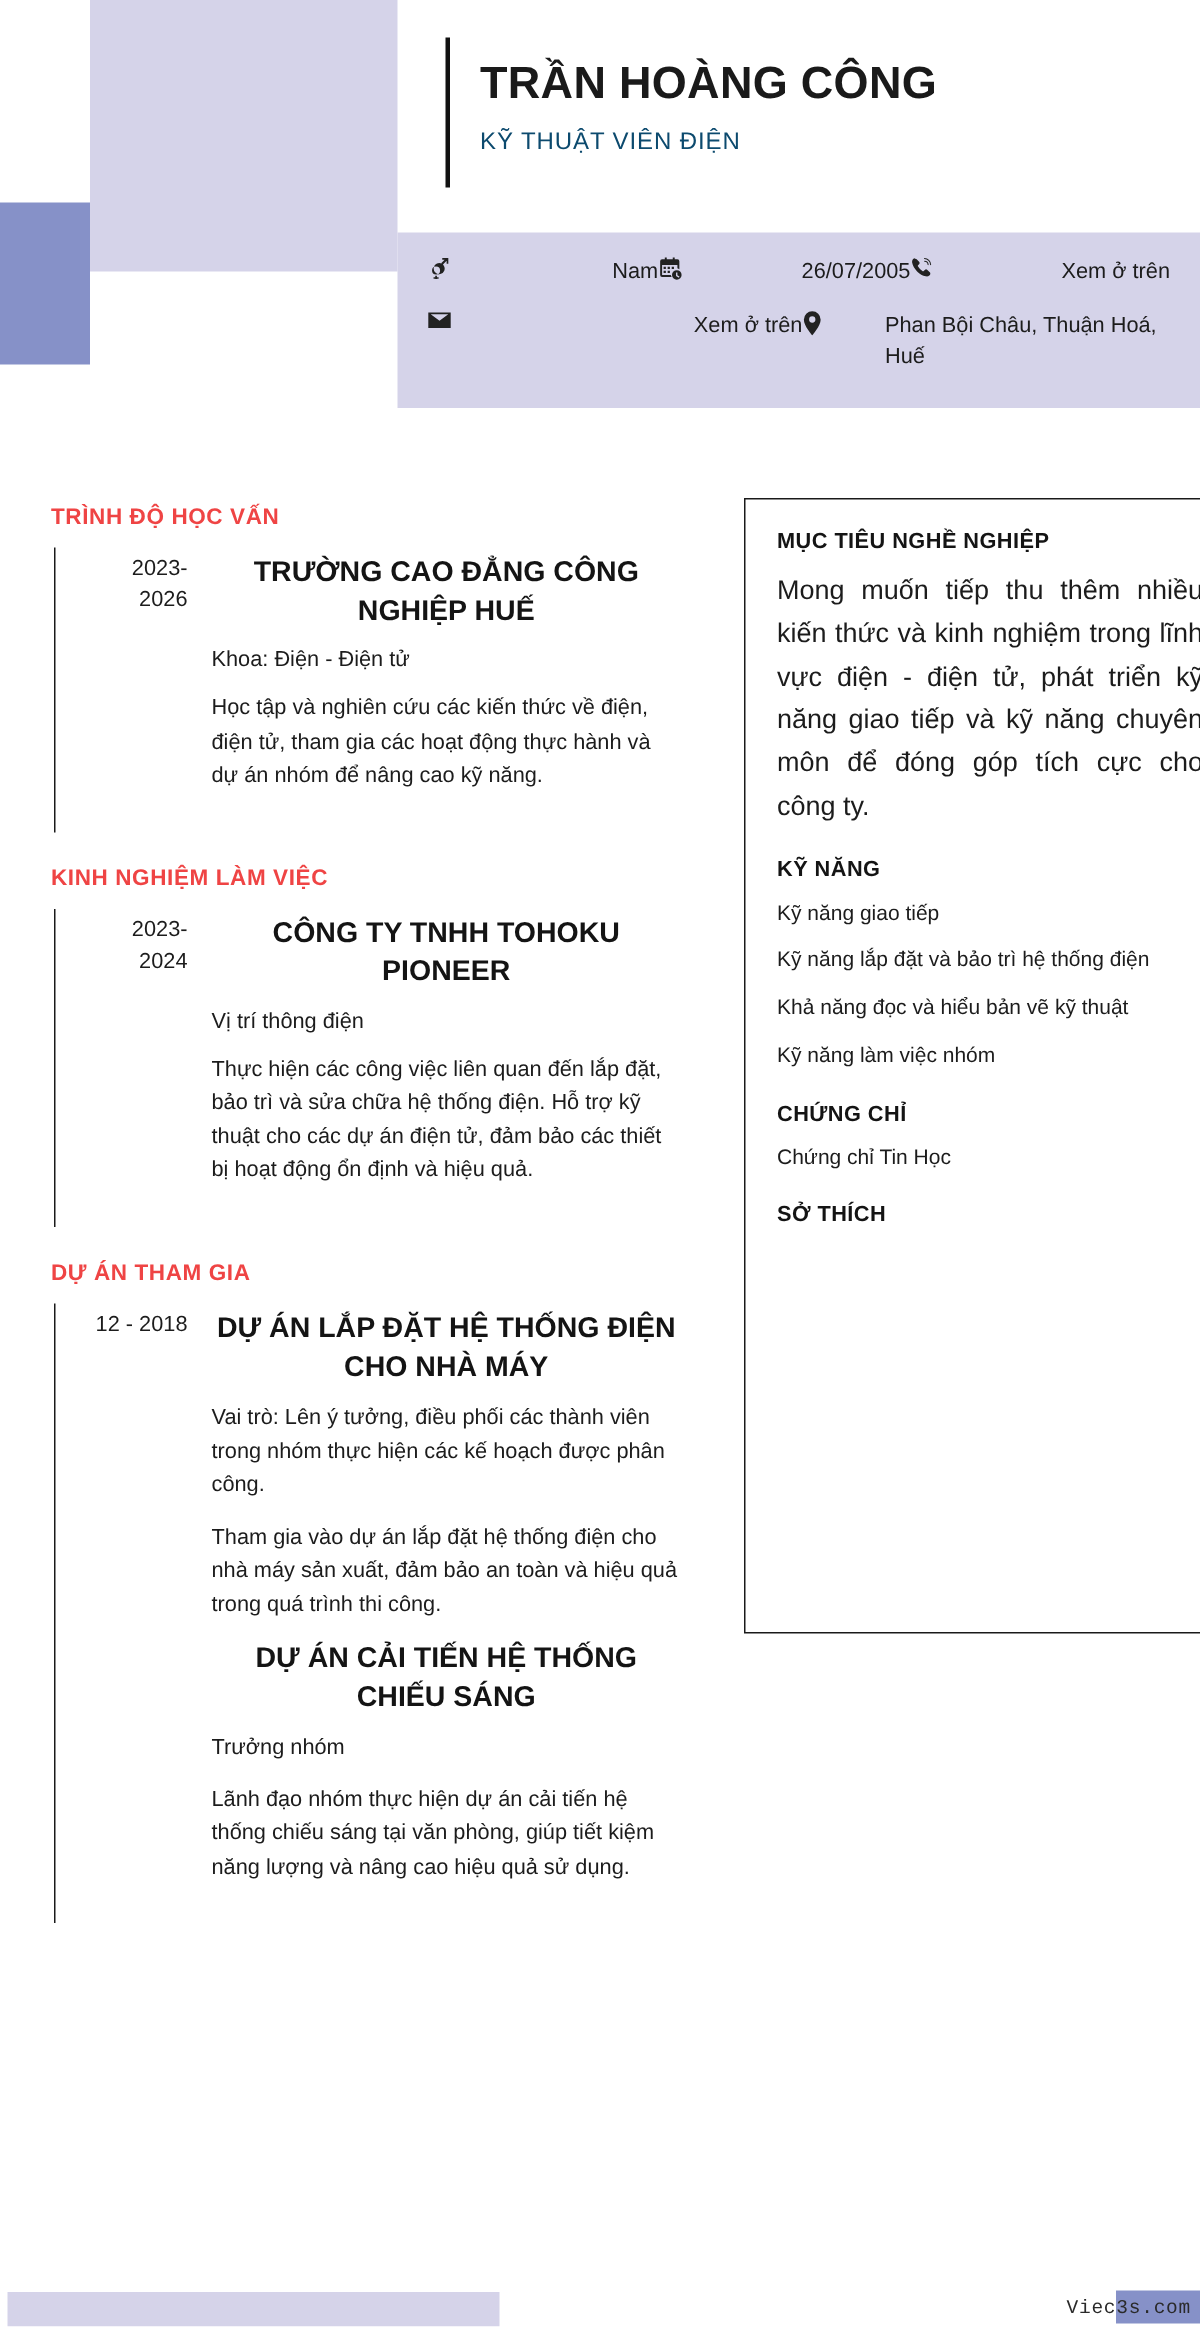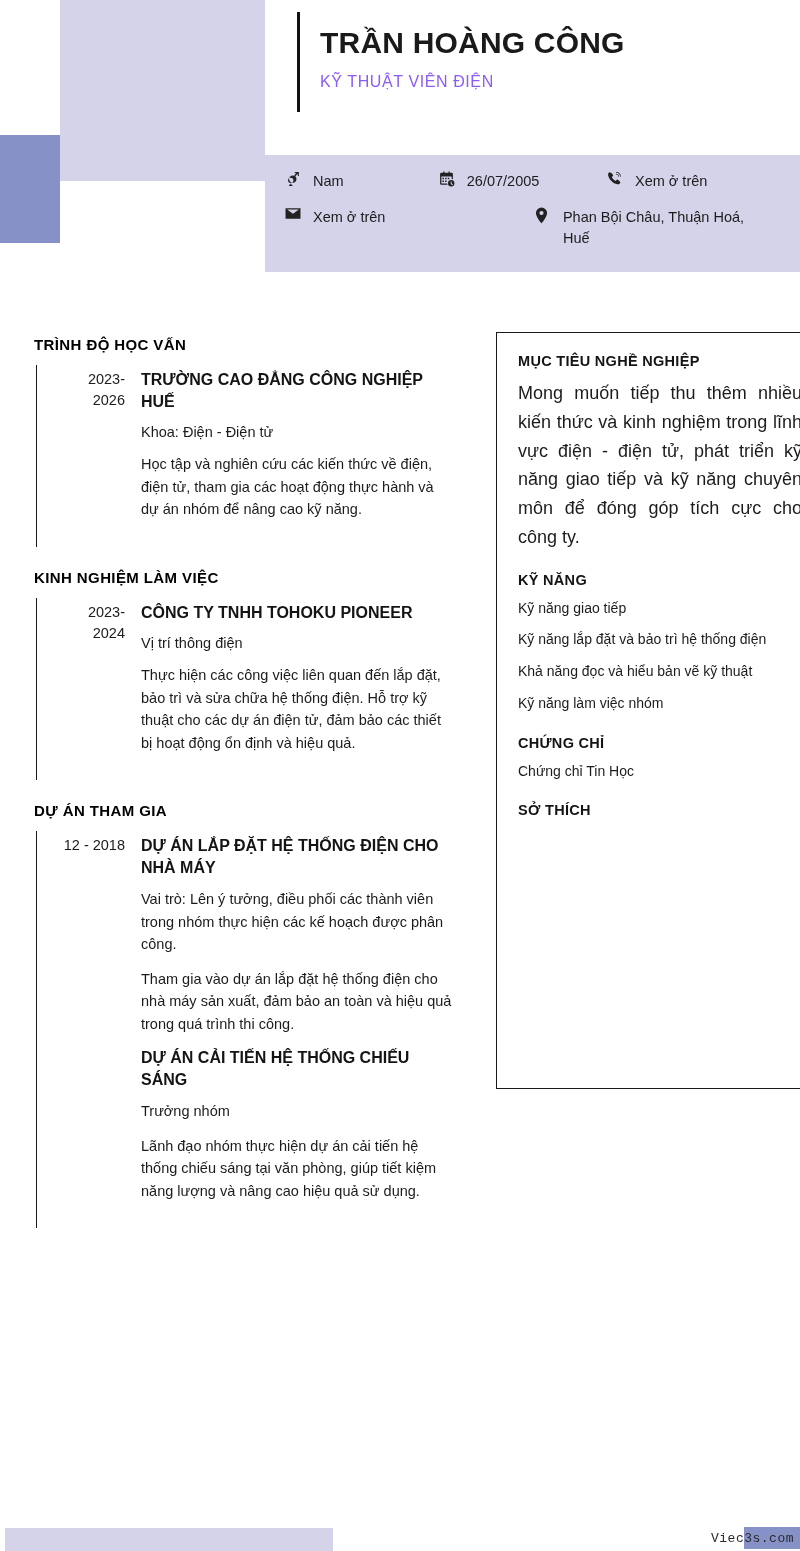--- a/index.html
+++ b/index.html
@@ -27,21 +27,21 @@
   .deco-blue-block {
     position: absolute;
     left: 0; top: 135px;
     width: 60px; height: 108px;
     background: #8691c8;
   }
 
   
   .header {
     position: absolute;
-    left: 265px; top: 0;
+    left: 265px; top: 13px;
     width: 535px; height: 201px;
   }
   .name-wrap {
     position: absolute;
     left: 32px; top: 12px;
     padding-left: 20px;
     border-left: 3px solid #111111;
     height: 100px;
   }
   .full-name {
@@ -51,21 +51,21 @@
     line-height: 1.15;
     margin: 14px 0 0 0;
     color: #1a1a1a;
     white-space: nowrap;
   }
   .job-title {
     font-size: 16px;
     font-weight: 400;
     letter-spacing: 0.6px;
     margin-top: 12px;
-    color: #8b5cf6;
+    color: #0c4a6e;
     white-space: nowrap;
   }
 
   
   .contact-bar {
     position: absolute;
     left: 265px; top: 155px;
     width: 535px; height: 117px;
     background: #d5d3e9;
     padding: 16px 20px 0 20px;
@@ -74,20 +74,21 @@
     display: flex;
     align-items: flex-start;
     margin-bottom: 16px;
   }
   .contact-item {
     display: flex;
     align-items: flex-start;
     font-size: 14.5px;
     line-height: 1.4;
     color: #1c1c1c;
+    justify-content: space-between;
   }
   .contact-item .ico {
     width: 22px;
     min-width: 22px;
     display: inline-flex;
     justify-content: flex-start;
     align-items: center;
     margin-right: 6px;
     color: #222;
   }
@@ -111,21 +112,21 @@
     width: 328px;
     min-height: 757px;
     border: 1.5px solid #1a1a1a;
     padding: 20px 21px 24px 21px;
   }
 
   .sec-title {
     font-size: 15px;
     font-weight: 700;
     letter-spacing: 0.4px;
-    color: #000000;
+    color: #ef4444;
     margin: 0 0 12px 0;
   }
   .section { margin-bottom: 22px; }
 
   
   .timeline {
     border-left: 1.6px solid #1a1a1a;
     padding-left: 0;
     margin-left: 2px;
   }
@@ -138,25 +139,26 @@
     min-width: 104px;
     text-align: right;
     padding-right: 16px;
     font-size: 14.5px;
     line-height: 1.45;
     color: #1c1c1c;
     white-space: pre-line;
   }
   .tl-body { flex: 1; }
   .tl-head {
-    font-size: 16px;
+    font-size: 19px;
     font-weight: 700;
     line-height: 1.35;
     margin: 0 0 10px 0;
     color: #141414;
+    text-align: center;
   }
   .tl-sub {
     font-size: 14.5px;
     line-height: 1.45;
     margin: 0 0 10px 0;
     color: #1c1c1c;
   }
   .tl-desc {
     font-size: 14.5px;
     line-height: 1.55;

